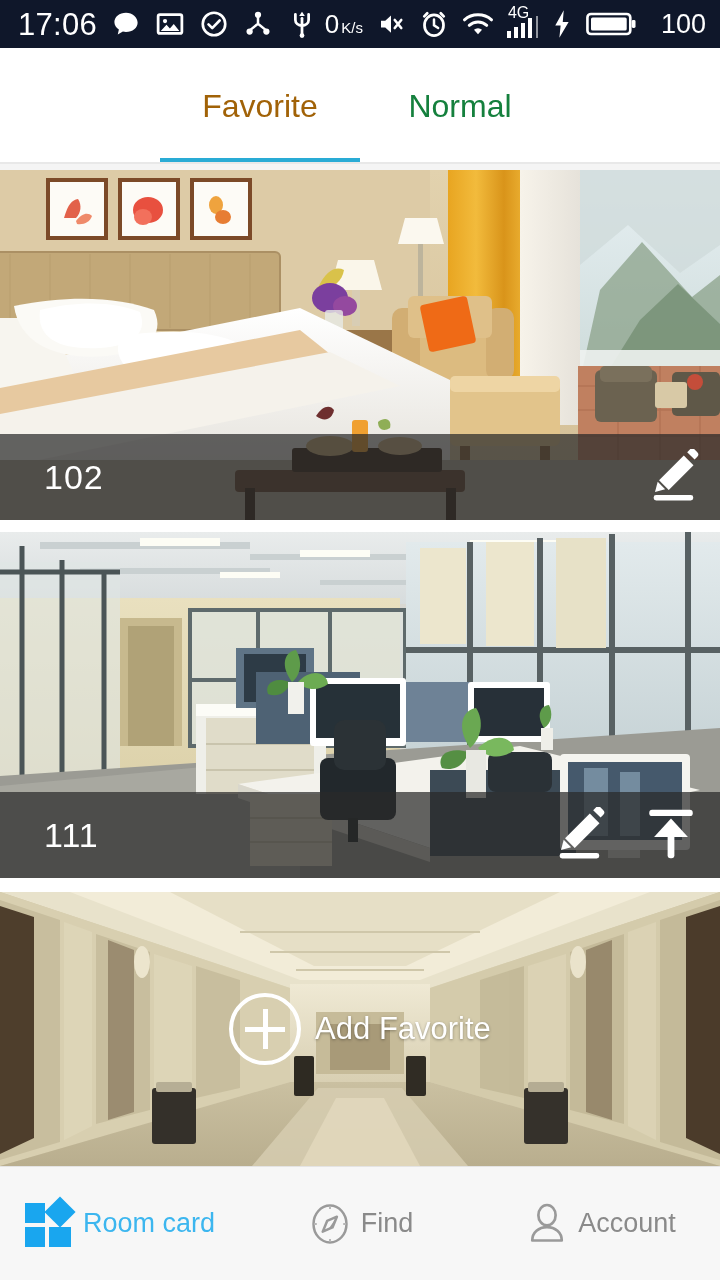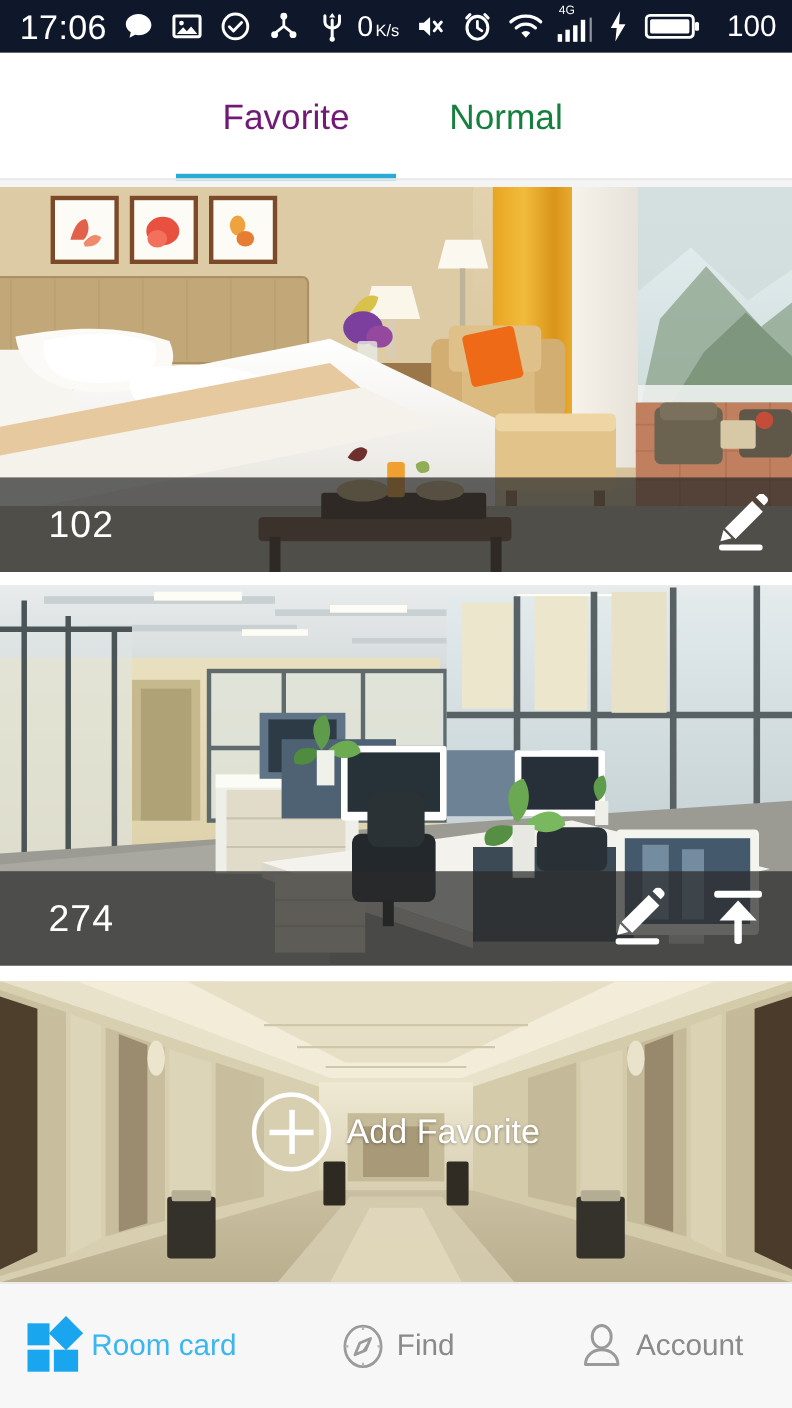--- a/index.html
+++ b/index.html
@@ -25,36 +25,36 @@
   .netspeed{ display:flex; align-items:baseline; font-size:26px; }
   .netspeed .unit{ font-size:15px; margin-left:2px; line-height:1; }
   .netspeed .unit b{ font-weight:400; }
   .sig-wrap{ position:relative; display:flex; align-items:flex-end; height:28px; }
   .sig-bars{ display:flex; align-items:flex-end; gap:3px; height:20px; }
   .sig-bars i{ display:block; width:4px; background:#fff; }
   .sig-bars i:nth-child(1){ height:7px; }
   .sig-bars i:nth-child(2){ height:11px; }
   .sig-bars i:nth-child(3){ height:15px; }
   .sig-bars i:nth-child(4){ height:20px; }
-  .sig-lbl{ position:absolute; top:-5px; left:1px; font-size:11px; line-height:1; }
+  .sig-lbl{ position:absolute; top:-5px; left:1px; font-size:16px; line-height:1; }
   .sig-div{ width:2px; height:22px; background:rgba(255,255,255,.55); margin-left:4px; }
 
   
   .tabbar{
     position:absolute; top:48px; left:0; width:720px; height:116px;
     background:#ffffff;
     display:flex; align-items:flex-start; justify-content:center;
   }
   .tab{
     position:relative; width:200px; height:116px;
     display:flex; align-items:center; justify-content:center;
     font-size:32px; color:#15803d; background:transparent;
     border:none; font-family:inherit; cursor:pointer;
   }
-  .tab.active{ color:#701a75; }
+  .tab.active{ color:#a16207; }
   .tab.active::after{
     content:""; position:absolute; left:0; bottom:0;
     width:200px; height:6px; background:#29abd5;
   }
   .tabdiv{ position:absolute; top:162px; left:0; width:720px; height:2px; background:#e8e8e8; }
 
   
   .list{ position:absolute; top:170px; left:0; width:720px; height:996px; background:#ffffff; }
   .card{ position:relative; width:720px; overflow:hidden; }
   .card .photo{ position:absolute; inset:0; }
@@ -439,21 +439,21 @@
           <path d="M468 220c-20-6-32 4-26 16 12 4 24-4 26-16z" fill="#558f43"></path>
           <rect x="466" y="218" width="20" height="48" fill="#e8e8e2"></rect>
         </g>
         <g>
           <path d="M544 196c-8-12-4-22 5-23 4 8 3 18-5 23z" fill="#5e9b4a"></path>
           <rect x="541" y="196" width="12" height="22" fill="#efefe9"></rect>
         </g>
       </svg>
 
       <div class="card-overlay">
-        <span class="card-label">274</span>
+        <span class="card-label">111</span>
         <div class="card-actions">
           <button class="act">
             <svg width="54" height="54" viewBox="0 0 24 24">
               <path d="M16.8 2.9l4.3 4.3-11 11-4.3-4.3z" fill="#fff"></path>
               <path d="M18.3 1.4l3.3 3.3 1.1-1.1a1.6 1.6 0 0 0 0-2.3l-1-1a1.6 1.6 0 0 0-2.3 0z" fill="#fff"></path>
               <path d="M5.2 14.6l3.3 3.3-4.5 1.2z" fill="#fff"></path>
               <rect x="3.4" y="20.4" width="17.6" height="2.5" rx="1.1" fill="#fff"></rect>
             </svg>
           </button>
           <button class="act">

